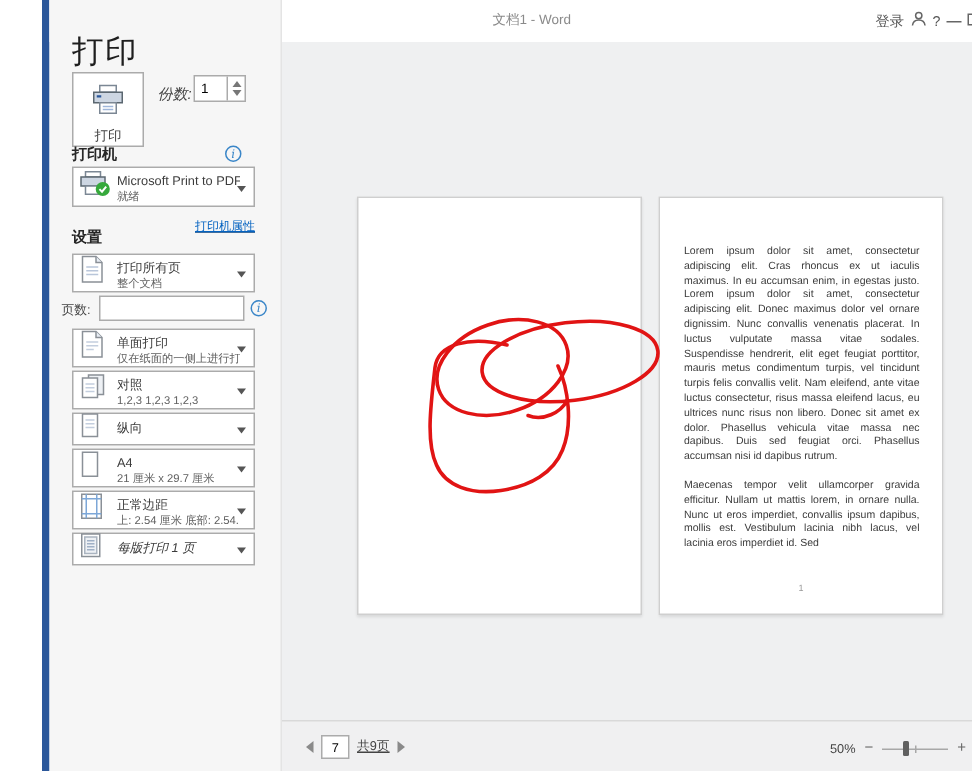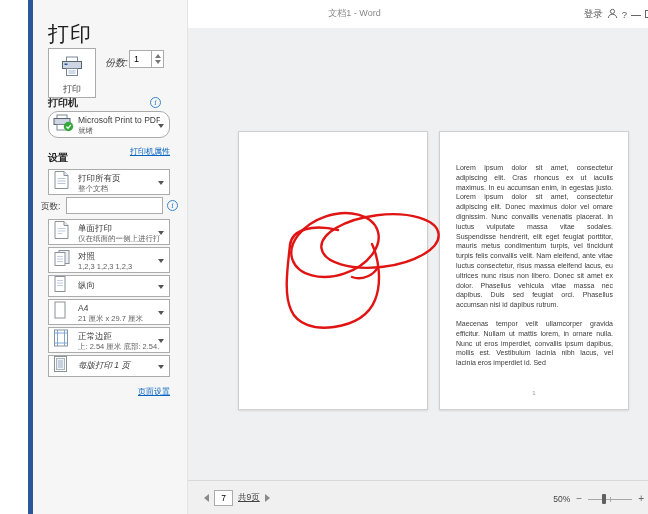--- a/index.html
+++ b/index.html
@@ -30,21 +30,21 @@
   .spinner .val { position:absolute; left:0; top:0; width:22px; height:16px; border:none; outline:none; font-size:9px; padding-left:4px; background:transparent; font-family:inherit;}
   .spin-arrows { position:absolute; right:0; top:0; width:12px; height:16px; border-left:1px solid #ababab; }
   .spin-up, .spin-dn { position:absolute; left:3px; width:0; height:0; border-left:3px solid transparent; border-right:3px solid transparent; }
   .spin-up { top:3px; border-bottom:4px solid #777; }
   .spin-dn { bottom:3px; border-top:4px solid #777; }
 
   .sec-heading { font-size:10px; font-weight:bold; color:#262626; }
   .info-icon { width:11px; height:11px; border:1px solid #3a86c8; border-radius:50%; color:#3a86c8; font-size:8px; line-height:9px; text-align:center; font-family:"DejaVu Serif",serif; font-style:italic; }
 
   .drop-box { left:15px; width:122px; background:#fff; border:1px solid #ababab; cursor:pointer; }
-  .h26 { height:26px; } .h27 { height:27px;border-radius:10px; } .h22 { height:22px; }
+  .h26 { height:26px; } .h27 { height:27px; } .h22 { height:22px; }
   .drop-box .ic { position:absolute; left:4px; top:50%; transform:translateY(-50%); }
   .drop-box .t1 { position:absolute; left:29px; top:3px; font-size:8.5px; color:#3c3c3c; white-space:nowrap; overflow:hidden; max-width:82px;}
   .drop-box .t2 { position:absolute; left:29px; top:13.5px; font-size:7.5px; color:#5f5f5f; white-space:nowrap; overflow:hidden; max-width:82px;}
   .drop-box .t-mid { position:absolute; left:29px; top:0; height:100%; display:flex; align-items:center; font-size:8.5px; color:#3c3c3c; white-space:nowrap;}
   .caret { position:absolute; right:5px; top:50%; margin-top:-1px; width:0; height:0; border-left:3.5px solid transparent; border-right:3.5px solid transparent; border-top:4px solid #555; }
   .pre { white-space:pre; }
 
   .blue-link { font-size:8px; color:#0563c1; text-decoration:underline; cursor:pointer; }
   .link-row { left:15px; width:122px; text-align:right; }
 
@@ -251,23 +251,20 @@
           <line x1="5" y1="5.5" x2="10" y2="5.5" stroke="#9fb0c6"></line>
           <line x1="5" y1="7.5" x2="10" y2="7.5" stroke="#9fb0c6"></line>
           <line x1="5" y1="9.5" x2="10" y2="9.5" stroke="#9fb0c6"></line>
           <line x1="5" y1="11.5" x2="10" y2="11.5" stroke="#9fb0c6"></line>
         </svg>
       </span>
       <span class="t-mid">每版打印 1 页</span>
       <span class="caret"></span>
     </div>
 
-    <div class="abs link-row" style="top:380px;">
-      <span class="blue-link">页面设置</span>
-    </div>
   </div>
 
   <div class="abs preview"></div>
 
   <div class="abs page page-left"></div>
 
   <div class="abs page page-right">
     <div class="page-text">
       <p>Lorem ipsum dolor sit amet, consectetur adipiscing elit. Cras rhoncus ex ut iaculis maximus. In eu accumsan enim, in egestas justo. Lorem ipsum dolor sit amet, consectetur adipiscing elit. Donec maximus dolor vel ornare dignissim. Nunc convallis venenatis placerat. In luctus vulputate massa vitae sodales. Suspendisse hendrerit, elit eget feugiat porttitor, mauris metus condimentum turpis, vel tincidunt turpis felis convallis velit. Nam eleifend, ante vitae luctus consectetur, risus massa eleifend lacus, eu ultrices nunc risus non libero. Donec sit amet ex dolor. Phasellus vehicula vitae massa nec dapibus. Duis sed feugiat orci. Phasellus accumsan nisi id dapibus rutrum.</p>
       <p>Maecenas tempor velit ullamcorper gravida efficitur. Nullam ut mattis lorem, in ornare nulla. Nunc ut eros imperdiet, convallis ipsum dapibus, mollis est. Vestibulum lacinia nibh lacus, vel lacinia eros imperdiet id. Sed</p>

